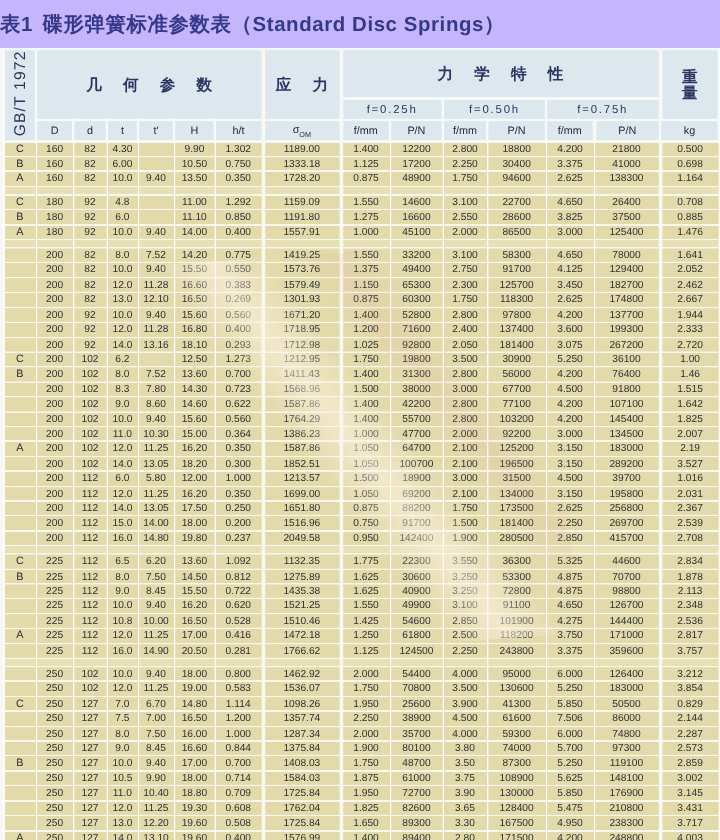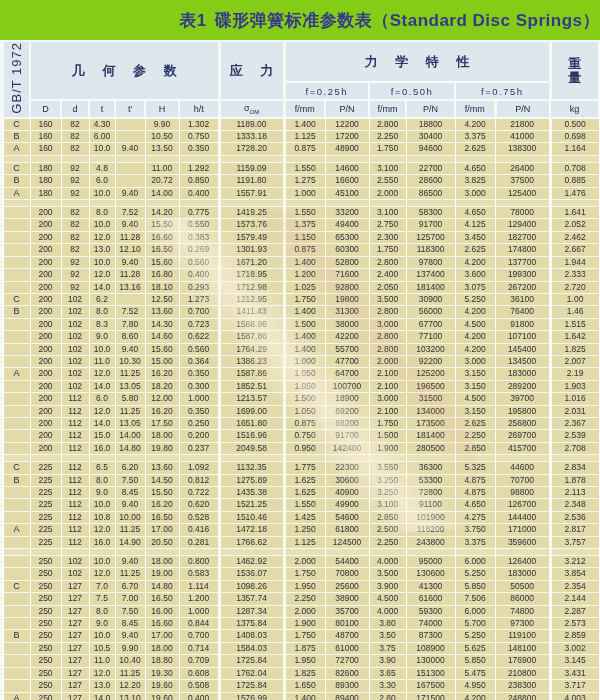--- a/index.html
+++ b/index.html
@@ -4,22 +4,22 @@
 <style>
   html,body{margin:0;padding:0;}
   body{
     width:600px;height:700px;position:relative;overflow:hidden;
     background:#f7f8f5;
     font-family:"Liberation Sans",sans-serif;
     -webkit-font-smoothing:antialiased;
   }
   
   .title-bar{
-    height:40px;display:flex;align-items:center;justify-content:flex-end;
-    background:#84cc16;
+    height:40px;display:flex;align-items:center;justify-content:flex-start;
+    background:#c4b5fd;
   }
   .title-bar h1{
     margin:0;font-size:17px;font-weight:bold;color:#34398a;letter-spacing:.5px;
   }
   .title-bar h1 .sp{margin-right:8px;}
   
   .tbl-wrap{position:absolute;left:2px;top:40px;width:596px;}
   table{border-collapse:collapse;table-layout:fixed;width:596px;}
   th,td{padding:0;text-align:center;overflow:hidden;white-space:nowrap;}
   
@@ -209,21 +209,21 @@
           <td>4.650</td>
           <td>26400</td>
           <td>0.708</td>
   </tr>
         <tr>
     <td>B</td>
           <td>180</td>
           <td>92</td>
           <td>6.0</td>
           <td></td>
-          <td>20.72</td>
+          <td>11.10</td>
           <td>0.850</td>
           <td>1191.80</td>
     <td>1.275</td>
           <td>16600</td>
           <td>2.550</td>
           <td>28600</td>
           <td>3.825</td>
           <td>37500</td>
           <td>0.885</td>
   </tr>
@@ -507,21 +507,21 @@
           <td>13.05</td>
           <td>18.20</td>
           <td>0.300</td>
           <td>1852.51</td>
     <td>1.050</td>
           <td>100700</td>
           <td>2.100</td>
           <td>196500</td>
           <td>3.150</td>
           <td>289200</td>
-          <td>1.903</td>
+          <td>3.527</td>
   </tr>
         <tr>
     <td></td>
           <td>200</td>
           <td>112</td>
           <td>6.0</td>
           <td>5.80</td>
           <td>12.00</td>
           <td>1.000</td>
           <td>1213.57</td>
@@ -796,21 +796,21 @@
           <td>6.70</td>
           <td>14.80</td>
           <td>1.114</td>
           <td>1098.26</td>
     <td>1.950</td>
           <td>25600</td>
           <td>3.900</td>
           <td>41300</td>
           <td>5.850</td>
           <td>50500</td>
-          <td>2.354</td>
+          <td>0.829</td>
   </tr>
         <tr>
     <td></td>
           <td>250</td>
           <td>127</td>
           <td>7.5</td>
           <td>7.00</td>
           <td>16.50</td>
           <td>1.200</td>
           <td>1357.74</td>
@@ -912,21 +912,21 @@
           <td>250</td>
           <td>127</td>
           <td>12.0</td>
           <td>11.25</td>
           <td>19.30</td>
           <td>0.608</td>
           <td>1762.04</td>
     <td>1.825</td>
           <td>82600</td>
           <td>3.65</td>
-          <td>151300</td>
+          <td>128400</td>
           <td>5.475</td>
           <td>210800</td>
           <td>3.431</td>
   </tr>
         <tr>
     <td></td>
           <td>250</td>
           <td>127</td>
           <td>13.0</td>
           <td>12.20</td>

